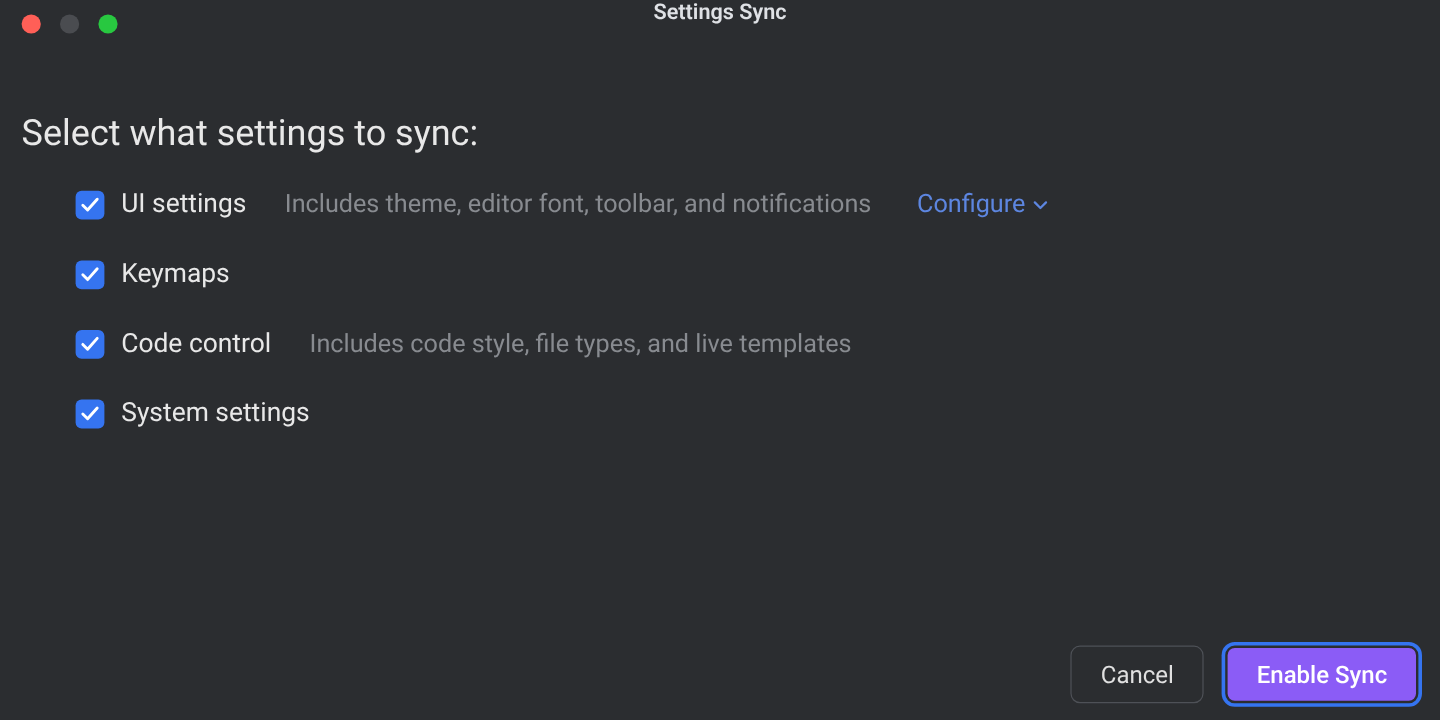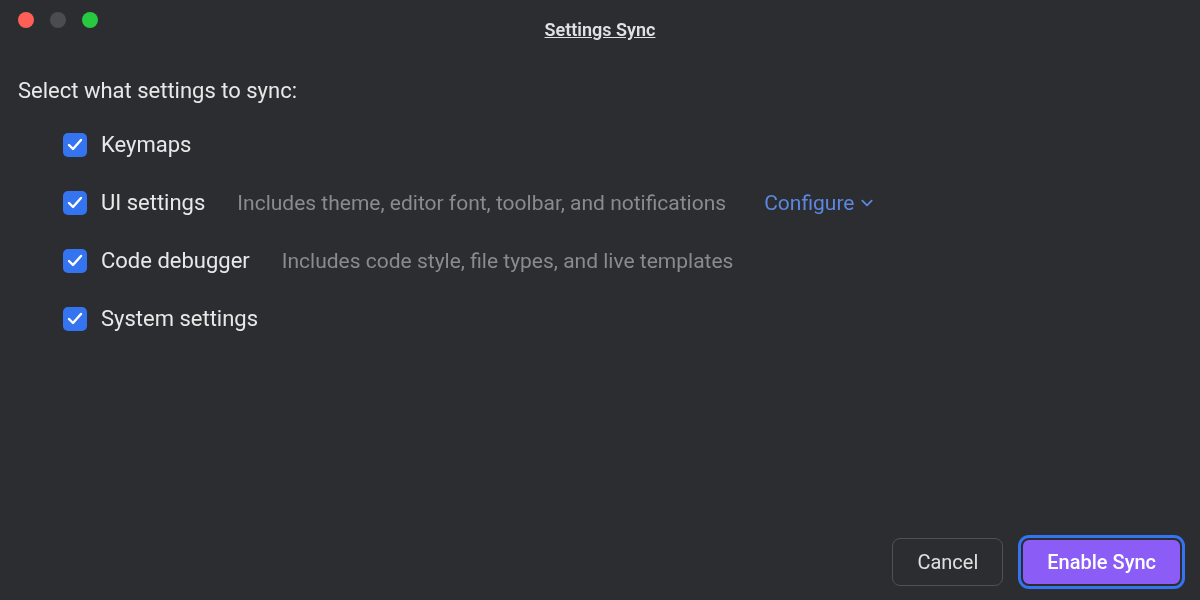--- a/index.html
+++ b/index.html
@@ -10,23 +10,22 @@
     font-family: -apple-system, BlinkMacSystemFont, "Segoe UI", Roboto, sans-serif;
     color: #dfe1e5;
     overflow: hidden;
   }
 
   
   .titlebar {
     position: relative;
     height: 40px;
     display: flex;
-    align-items: flex-end;
+    align-items: flex-start;
     justify-content: center;
-    text-decoration: underline;
   }
   .traffic-lights {
     position: absolute;
     left: 18px; top: 12px;
     display: flex;
     gap: 16px;
   }
   .tl {
     width: 16px; height: 16px;
     border-radius: 50%;
@@ -40,23 +39,23 @@
     font-weight: 600;
     color: #dfe1e5;
   }
 
   
   .content {
     padding: 38px 18px 0 18px;
   }
 
   .lead {
-    font-size: 22px;
+    font-size: 30px;
     color: #e8e8e8;
-    margin: 0 0 30px 0;
+    margin: 16px 0 30px 0;
     font-weight: 400;
   }
 
   .options {
     display: flex;
     flex-direction: column;
     gap: 34px;
     padding-left: 45px;
   }
 
@@ -152,46 +151,46 @@
   <p class="lead">Select what settings to sync:</p>
 
   <div class="options">
 
     <div class="opt-row">
       <div class="chk">
         <svg viewBox="0 0 16 16">
             <path d="M2 8 L6 12 L14 3" stroke="#fff" stroke-width="2.4" fill="none" stroke-linecap="round" stroke-linejoin="round"></path>
           </svg>
       </div>
-      <span class="opt-label">Keymaps</span>
-    </div>
-
-    <div class="opt-row">
-      <div class="chk">
-        <svg viewBox="0 0 16 16">
-            <path d="M2 8 L6 12 L14 3" stroke="#fff" stroke-width="2.4" fill="none" stroke-linecap="round" stroke-linejoin="round"></path>
-          </svg>
-      </div>
       <span class="opt-label">UI settings</span>
       <span class="opt-desc">Includes theme, editor font, toolbar, and notifications</span>
       <span class="configure">
         <span>Configure</span>
         <svg viewBox="0 0 12 12">
             <path d="M2 4 L6 8 L10 4" stroke="#5d86e0" stroke-width="1.6" fill="none" stroke-linecap="round" stroke-linejoin="round"></path>
           </svg>
       </span>
     </div>
 
     <div class="opt-row">
       <div class="chk">
         <svg viewBox="0 0 16 16">
             <path d="M2 8 L6 12 L14 3" stroke="#fff" stroke-width="2.4" fill="none" stroke-linecap="round" stroke-linejoin="round"></path>
           </svg>
       </div>
-      <span class="opt-label">Code debugger</span>
+      <span class="opt-label">Keymaps</span>
+    </div>
+
+    <div class="opt-row">
+      <div class="chk">
+        <svg viewBox="0 0 16 16">
+            <path d="M2 8 L6 12 L14 3" stroke="#fff" stroke-width="2.4" fill="none" stroke-linecap="round" stroke-linejoin="round"></path>
+          </svg>
+      </div>
+      <span class="opt-label">Code control</span>
       <span class="opt-desc">Includes code style, file types, and live templates</span>
     </div>
 
 
 
     <div class="opt-row">
       <div class="chk">
         <svg viewBox="0 0 16 16">
             <path d="M2 8 L6 12 L14 3" stroke="#fff" stroke-width="2.4" fill="none" stroke-linecap="round" stroke-linejoin="round"></path>
           </svg>

